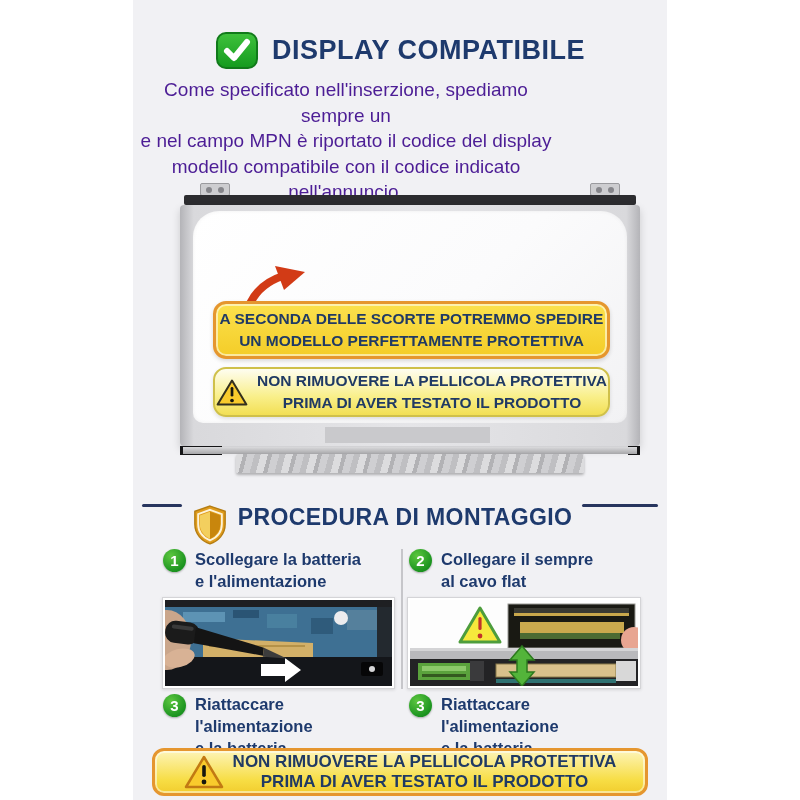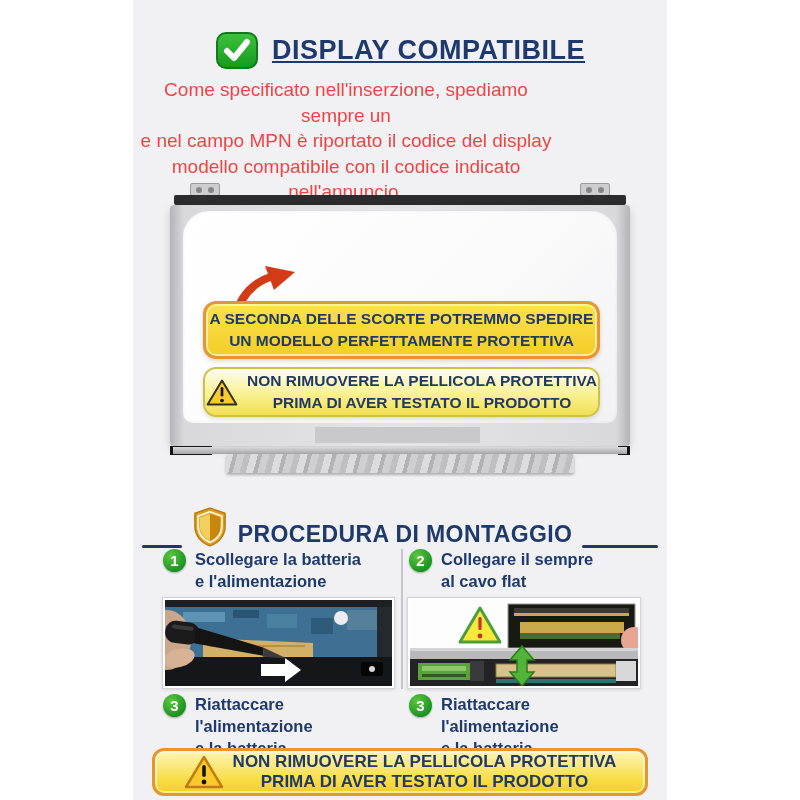--- a/index.html
+++ b/index.html
@@ -3,26 +3,26 @@
 <meta charset="utf-8">
 <style>
   * { margin:0; padding:0; box-sizing:border-box; }
   body { background:#ffffff; font-family:"Liberation Sans", sans-serif; }
   .canvas { position:relative; width:800px; height:800px; margin:0 auto; overflow:hidden; background:#ffffff; }
   .column { position:absolute; left:133px; top:0; width:534px; height:800px; background:#f1f1f4; }
 
   
   .title-row { position:absolute; left:133px; top:27px; width:534px; height:46px;
     display:flex; align-items:center; justify-content:center; gap:13px; }
-  .title-text { color:#1e3a6d; font-size:27px; font-weight:bold; letter-spacing:0.5px;text-decoration:underline; }
+  .title-text { color:#1e3a6d; font-size:27px; font-weight:bold; letter-spacing:0.5px; }
   .desc { position:absolute; left:133px; top:77px; width:426px; text-align:center;
-    color:#ef4444; font-size:19px; line-height:25.5px; }
-
-  
-  .panel { position:absolute; left:170px; top:183px; width:460px; height:295px;padding-left:16px; }
+    color:#4c1d95; font-size:19px; line-height:25.5px; }
+
+  
+  .panel { position:absolute; left:180px; top:183px; width:460px; height:295px;padding-left:16px; }
   .hinge { position:absolute; top:0; width:30px; height:13px; background:#cdcdd0;
     border:1px solid #9a9a9e; border-radius:2px; }
   .hinge .hole { position:absolute; top:3px; width:6px; height:6px; border-radius:50%; background:#85858a; }
   .hinge .hole.h1 { left:5px; } .hinge .hole.h2 { left:17px; }
   .hinge.left { left:20px; } .hinge.right { right:20px; }
   .dark-strip { position:absolute; left:4px; right:4px; top:12px; height:10px; background:#2c2c2f; border-radius:2px; }
   .panel-body { position:absolute; left:0; right:0; top:22px; height:241px; border-radius:4px;
     background:linear-gradient(90deg,#b4b4b8 0,#d9d9dc 3%,#e5e5e8 50%,#d9d9dc 97%,#b4b4b8 100%);
     box-shadow:0 4px 9px rgba(0,0,0,.16); }
   .screen { position:absolute; left:13px; right:13px; top:28px; height:212px;
@@ -43,21 +43,21 @@
     display:flex; align-items:center; justify-content:center; }
   .banner-stock { top:118px; height:58px; border:3px solid #e5962f;
     background:linear-gradient(180deg,#fbe14d 0%,#f4cd28 100%);
     box-shadow:inset 0 0 0 2px rgba(255,255,255,.55), 0 2px 4px rgba(0,0,0,.15); }
   .banner-film { top:184px; height:50px; border:2px solid #cfc04a;
     background:linear-gradient(180deg,#fefdf0 0%,#f9ef8a 60%,#f2df54 100%);
     gap:9px; box-shadow:0 2px 4px rgba(0,0,0,.12); }
 
   
   .proc-head { position:absolute; left:133px; top:504px; width:534px; height:44px;
-    display:flex; align-items:flex-end; justify-content:center; gap:10px; }
+    display:flex; align-items:flex-start; justify-content:center; gap:10px; }
   .proc-line { height:3px; background:#27355e; border-radius:2px; }
   .proc-line.l { width:40px; } .proc-line.r { width:76px; }
   .proc-title { color:#1e3a6d; font-size:23px; font-weight:bold; letter-spacing:0.4px; }
 
   .step { position:absolute; display:flex; gap:9px; align-items:flex-start; width:238px; }
   .badge { flex:0 0 auto; width:23px; height:23px; border-radius:50%; margin-top:1px;
     background:radial-gradient(circle at 35% 30%,#5cc63f,#1c9420 70%,#0f7b14);
     color:#ffffff; font-size:15px; font-weight:bold; display:flex; align-items:center; justify-content:center;
     box-shadow:0 1px 2px rgba(0,0,0,.3); }
   .step-text { color:#1e3a6d; font-size:16.5px; font-weight:bold; line-height:22px; }

